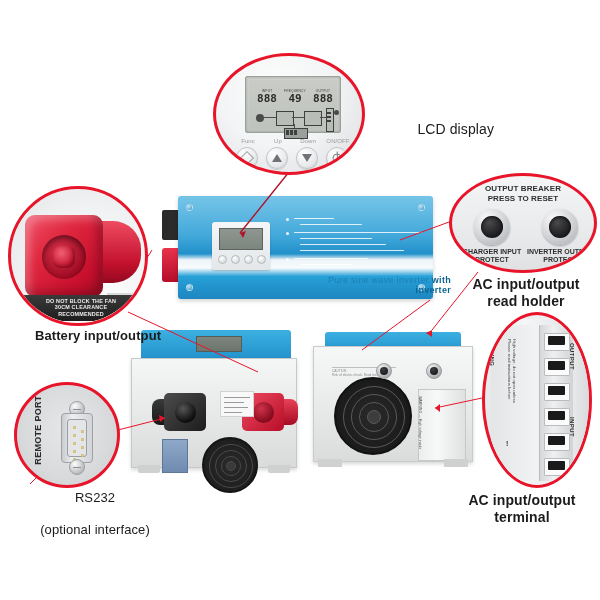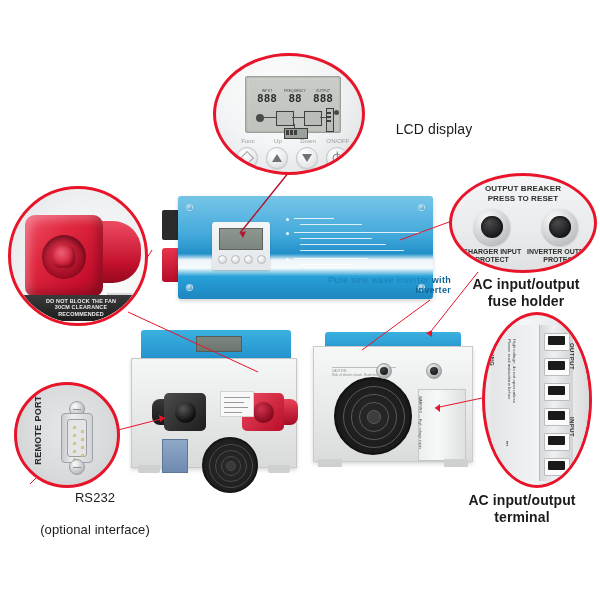--- a/index.html
+++ b/index.html
@@ -368,21 +368,21 @@
     <div class="callout-inner">
       <div class="lcd-panel">
         <div class="lcd-screen">
           <div class="seg-row">
             <div class="seg-group" style="left:2px;width:28px;">
               <span class="seg-lab">INPUT</span>
               <span class="seg-dig">888</span>
             </div>
             <div class="seg-group" style="left:31px;width:26px;">
               <span class="seg-lab">FREQUENCY</span>
-              <span class="seg-dig">88</span>
+              <span class="seg-dig">49</span>
             </div>
             <div class="seg-group" style="left:58px;width:28px;">
               <span class="seg-lab">OUTPUT</span>
               <span class="seg-dig">888</span>
             </div>
           </div>
           <div class="lcd-diagram">
             <div class="lcd-circ" style="left:2px;top:8px;width:8px;height:8px;"></div>
             <div class="lcd-line" style="left:10px;top:11px;width:12px;height:1px;"></div>
             <div class="lcd-box" style="left:22px;top:5px;width:16px;height:13px;"></div>
@@ -424,40 +424,41 @@
         </div>
         <div class="btn-wrap" style="left:90px;">
           <span class="btn-lab">ON/OFF</span>
           <div class="btn">
               <span class="pwr"></span>
             </div>
         </div>
       </div>
     </div>
   </div>
-  <div class="caption light" style="left:374px;top:122px;width:120px;text-align:center;font-size:14px;">LCD display</div>
+  <div class="caption light" style="left:374px;top:122px;width:120px;text-align:right;font-size:14px;">LCD display</div>
 
   <div class="callout" id="c-batt">
     <div class="callout-inner">
       <div class="bt-grey"></div>
       <div class="bt-side"></div>
       <div class="bt-cap">
         <div class="bt-hole">
           <div class="bt-nut"></div>
         </div>
       </div>
       <div class="bt-plate">
         <div class="bt-warn">
           <span>DO NOT BLOCK THE FAN</span><br>
           <span>30CM CLEARANCE</span><br>
           <span>RECOMMENDED</span>
         </div>
       </div>
     </div>
   </div>
+  <div class="caption" style="left:8px;top:328px;width:180px;font-size:13px;">Battery input/output</div>
 
   <div class="callout" id="c-cb">
     <div class="callout-inner">
       <div class="cb-title">
         <span>OUTPUT BREAKER</span><br>
         <span>PRESS TO RESET</span>
       </div>
       <div class="cb-knob" style="left:22px;">
         <div class="cb-ring"></div>
           <div class="cb-btn"></div>
@@ -471,21 +472,21 @@
         <span>PROTECT</span>
       </div>
       <div class="cb-sub" style="left:72px;">
         <span>INVERTER OUTPUT</span><br>
         <span>PROTECT</span>
       </div>
     </div>
   </div>
   <div class="caption" style="left:452px;top:276px;width:148px;font-size:14px;line-height:17px;">
     <span>AC input/output</span><br>
-    <span>fuse holder</span>
+    <span>read holder</span>
   </div>
 
   <div class="callout" id="c-rp">
     <div class="callout-inner">
       <div class="rp-label" style="top:80px;left:16px;">REMOTE PORT</div>
       <div class="rp-conn">
         <div class="rp-screw" style="top:0px;"></div>
         <div class="rp-shell">
           <div class="rp-innr">
             <div class="rp-pin" style="left:5px;top:6px;"></div>

